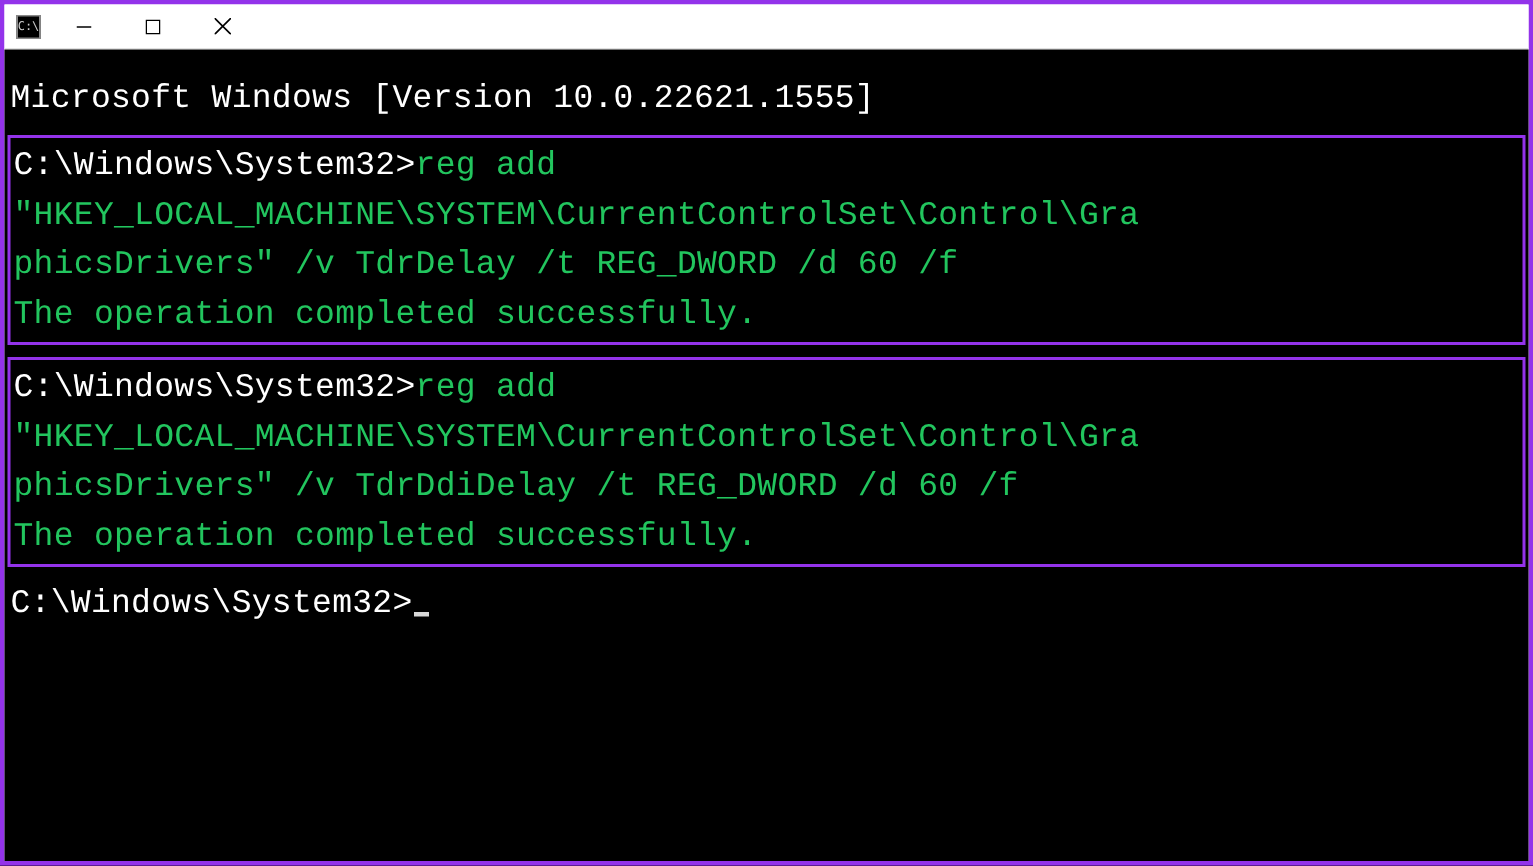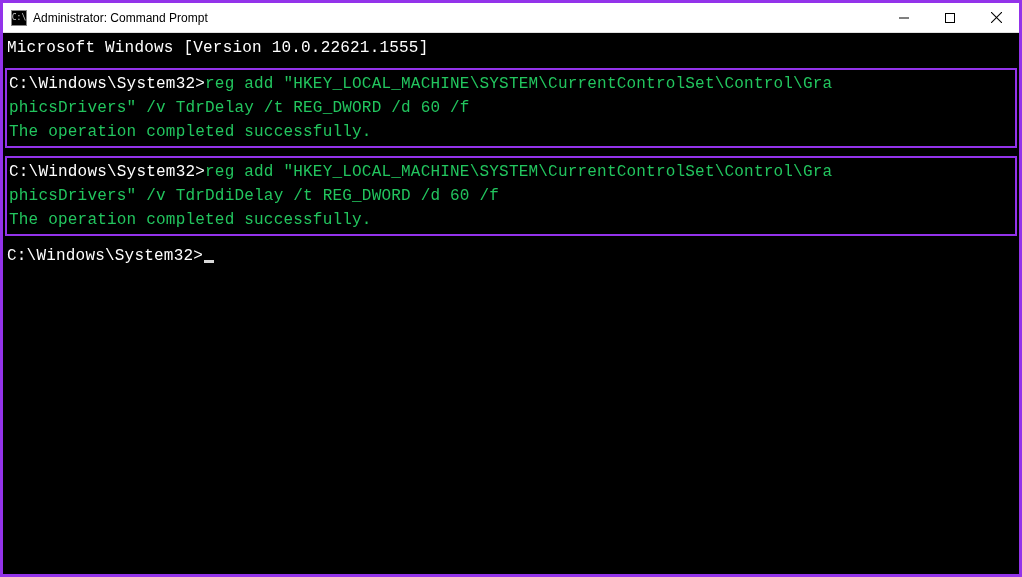--- a/index.html
+++ b/index.html
@@ -61,23 +61,23 @@
       font-size: 14px;
       color: #000;
       cursor: pointer;
     }
     .ctrl-btn svg { stroke: #000; stroke-width: 1; fill: none; }
     .terminal {
       background: #000;
       flex: 1;
       color: #d8d8d8;
       font-family: Consolas, "Courier New", monospace;
-      font-size: 16px;
+      font-size: 22px;
       line-height: 1.5;
-      padding: 3px 4px;
+      padding: 16px 4px;
       overflow: hidden;
       letter-spacing: 0.2px;
     }
     .hl-box {
       border: 2px solid #9333ea;
       margin: 8px -2px 8px -2px;
       padding: 2px 2px;
     }
     .cursor-block {
       display:inline-block;
@@ -90,21 +90,20 @@
     .white { color: #fff; }
     .gray { color: #22c55e; }
   </style>
 </head>
 <body>
 
 <div class="outer-border">
   <div class="window">
     <div class="titlebar">
       <div class="titlebar-icon">C:\</div>
-      <div class="titlebar-title">Administrator: Command Prompt</div>
       <div class="titlebar-controls">
         <div class="ctrl-btn">
           <svg width="10" height="10" viewBox="0 0 10 10">
               <line x1="0" y1="5" x2="10" y2="5"></line>
             </svg>
         </div>
         <div class="ctrl-btn">
           <svg width="10" height="10" viewBox="0 0 10 10">
               <rect x="0.5" y="0.5" width="9" height="9"></rect>
             </svg>

